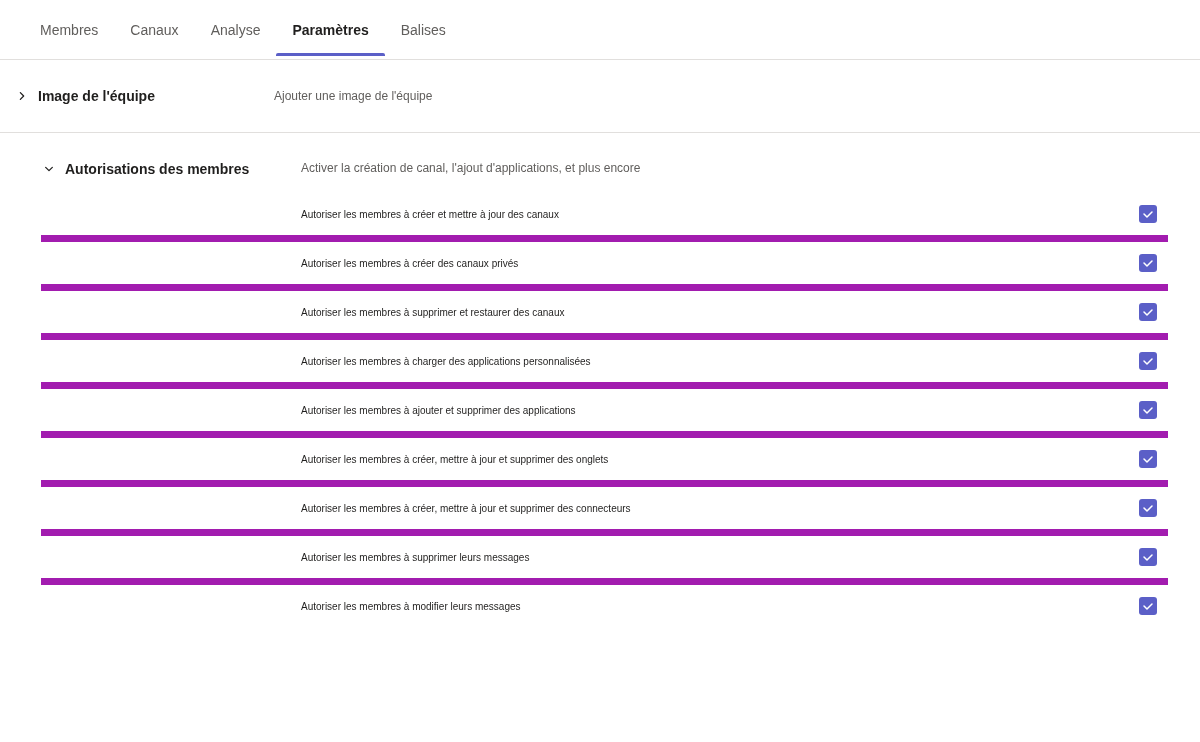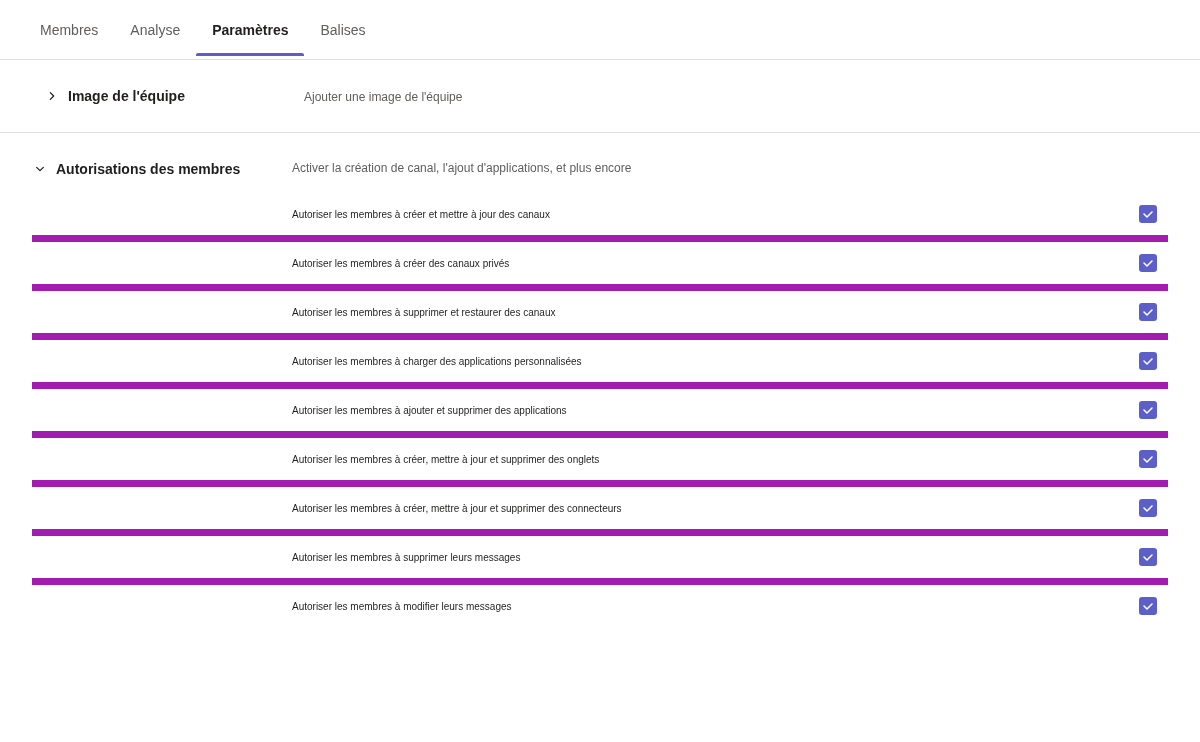--- a/index.html
+++ b/index.html
@@ -67,22 +67,22 @@
 
     
     .section {
       background: #ffffff;
       margin: 0;
       border-bottom: 1px solid #e1dfdd;
     }
 
     .section-header {
       display: flex;
-      align-items: flex-end;
-      padding: 28px 44px;
+      align-items: center;
+      padding: 28px 14px;
     }
 
     .section-toggle {
       display: flex;
       align-items: center;
       min-width: 260px;
       gap: 8px;
       cursor: pointer;
     }
 
@@ -104,20 +104,21 @@
 
     .section-description {
       color: #605e5c;
       font-size: 12px;
       flex: 1;
     }
 
     
     .permissions-section {
       background: #ffffff;
+      padding-left: 9px;
     }
 
     .permissions-header {
       display: flex;
       align-items: flex-start;
       padding: 28px 32px 16px 32px;
     }
 
     .permissions-rows {
       padding: 0 32px 24px 32px;
@@ -165,20 +166,23 @@
     }
   </style>
 </head>
 <body>
 
 <div class="page-container">
 
   <nav class="tab-nav">
     <div class="tab-item">
       <span>Membres</span>
+    </div>
+    <div class="tab-item">
+      <span>Canaux</span>
     </div>
     <div class="tab-item">
       <span>Analyse</span>
     </div>
     <div class="tab-item active">
       <span>Paramètres</span>
     </div>
     <div class="tab-item">
       <span>Balises</span>
     </div>

